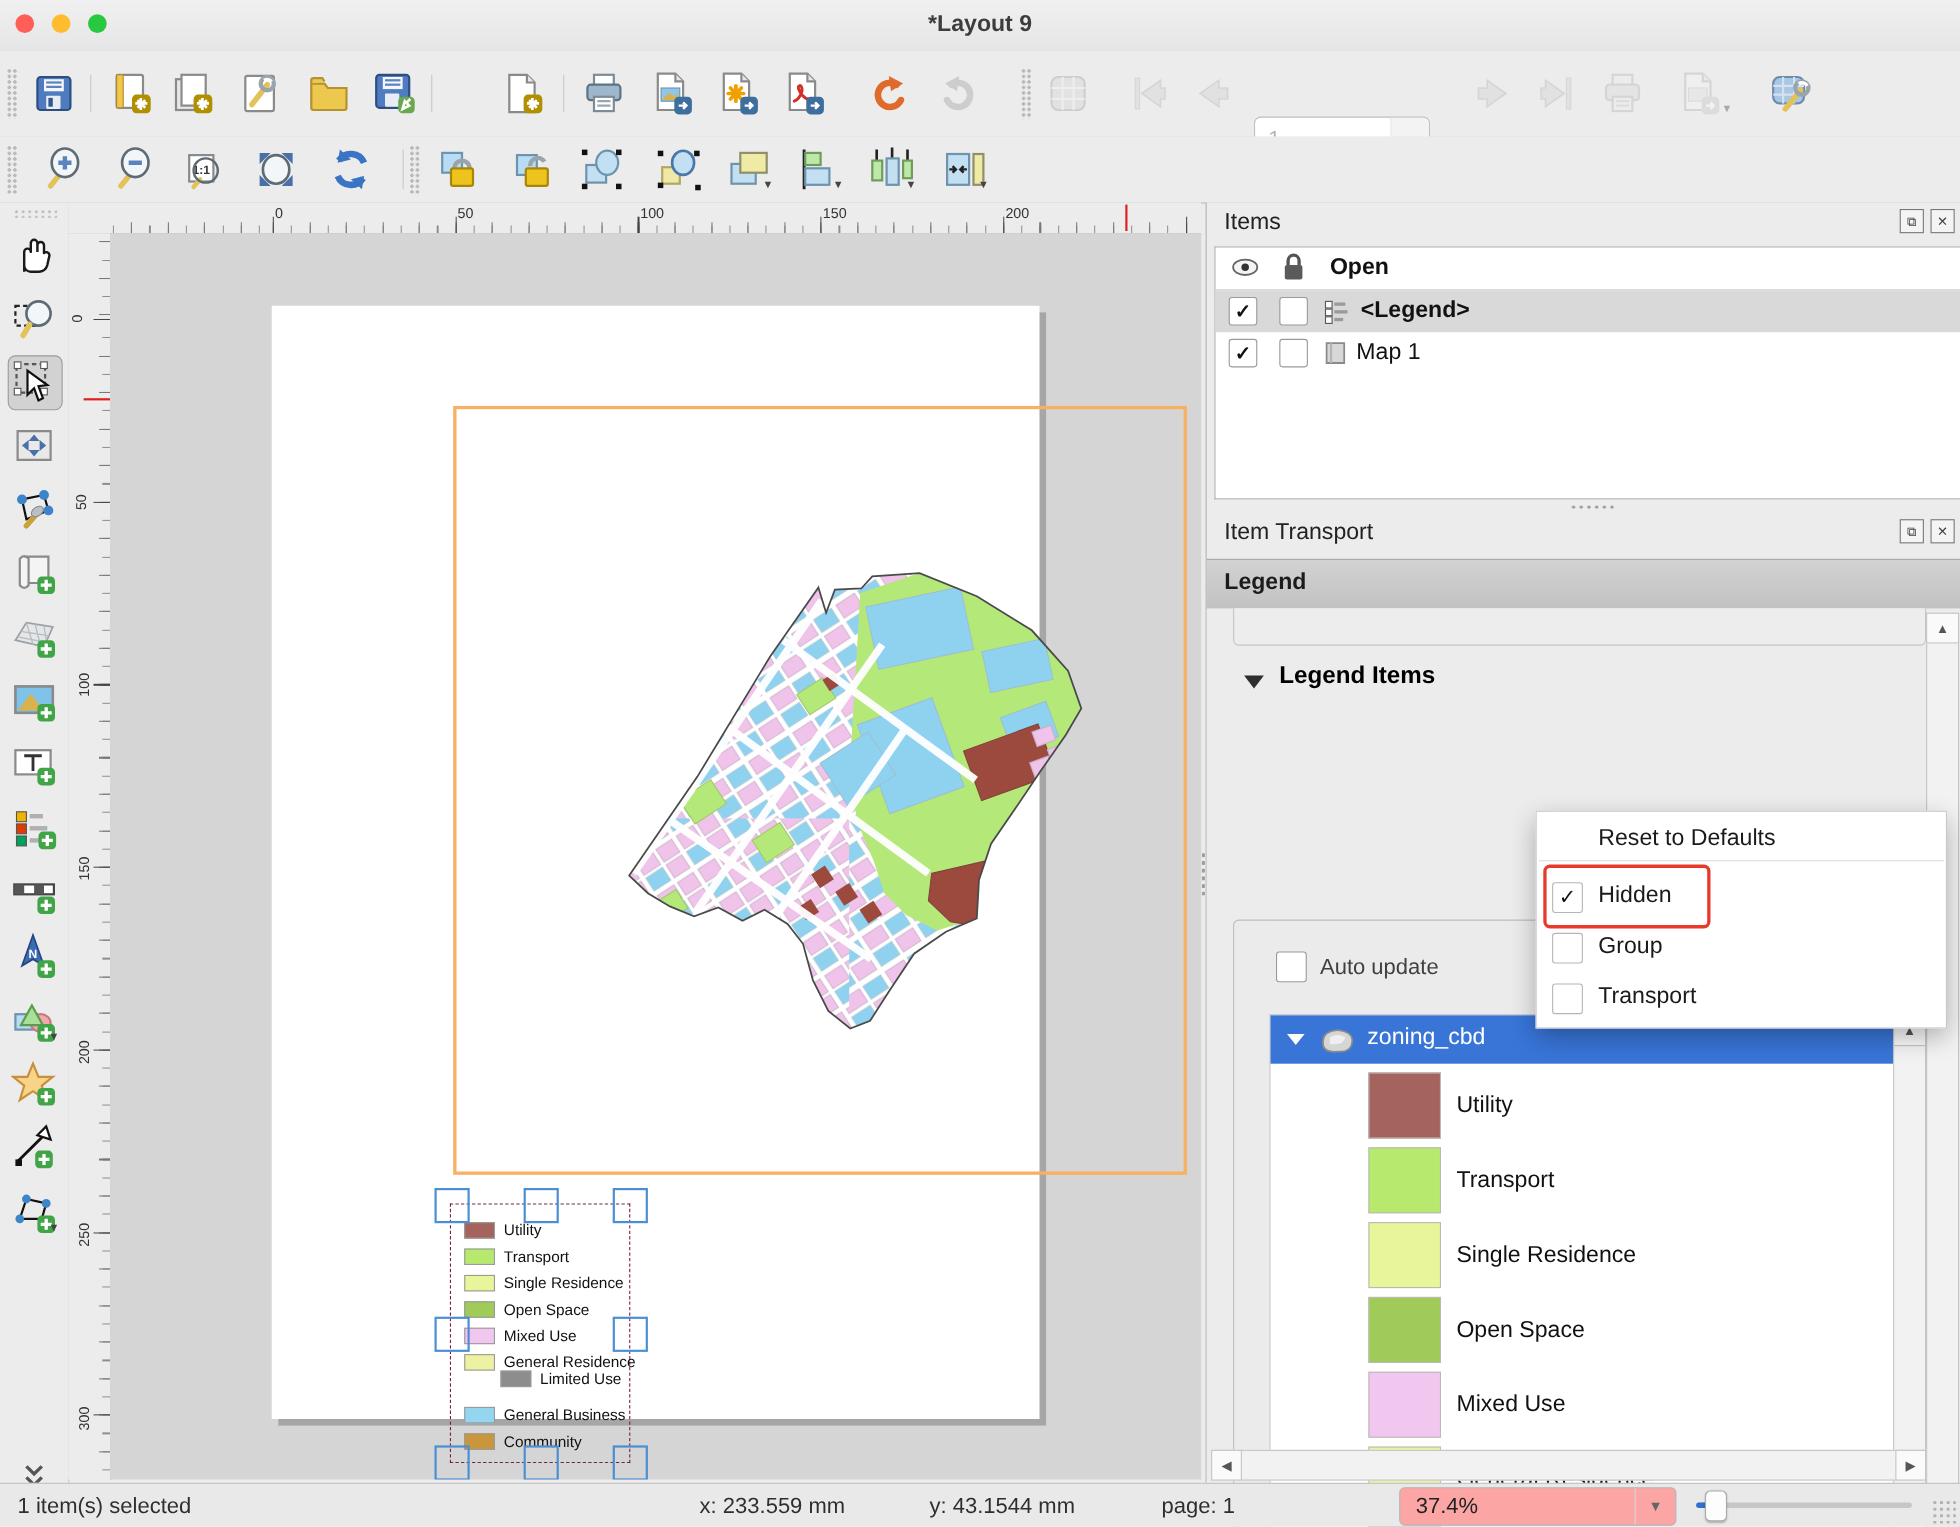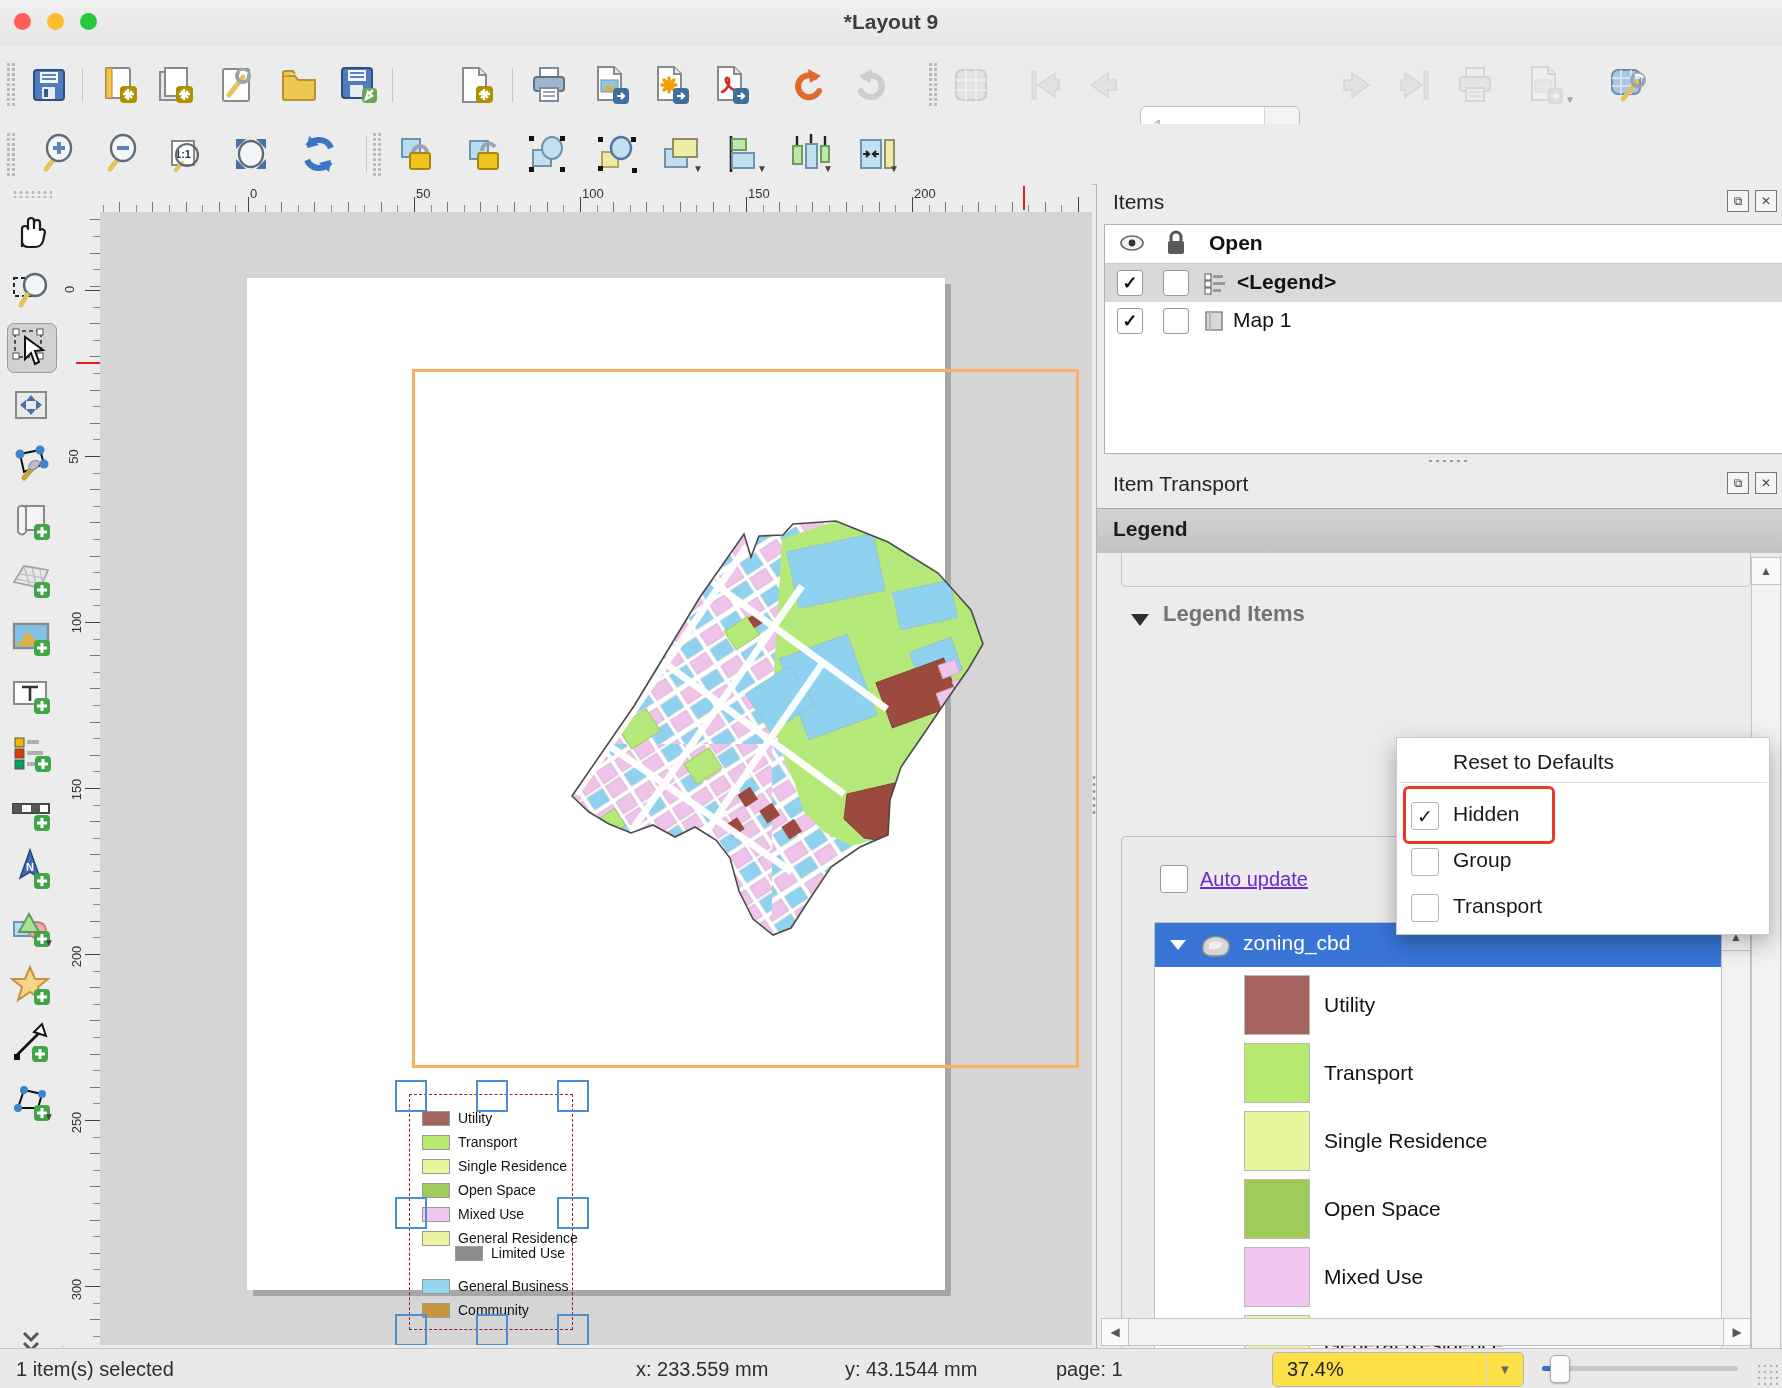--- a/index.html
+++ b/index.html
@@ -110,21 +110,21 @@
     border:1px solid #c9c9c9;box-shadow:0 8px 22px rgba(0,0,0,.3);z-index:50;}
   .menuitem{position:absolute;left:56px;font-size:21px;color:#1a1a1a;white-space:nowrap;}
   .menucb{position:absolute;left:14px;width:26px;height:26px;border:1.5px solid #b5b5b5;border-radius:3px;
     background:#fff;display:flex;align-items:center;justify-content:center;font-size:19px;color:#111;}
   #redbox{position:absolute;left:6px;top:48px;width:146px;height:52px;border:3px solid #e8392a;
     border-radius:6px;z-index:60;}
   
   #statusbar{position:absolute;left:0;top:1348px;width:1782px;height:40px;background:#e9e9e9;
     border-top:1px solid #c2c2c2;}
   .stxt{position:absolute;top:9px;font-size:20px;color:#2e2e2e;white-space:nowrap;}
-  #zoomcombo{position:absolute;left:1272px;top:3px;width:250px;height:33px;background:#fde047;
+  #zoomcombo{position:absolute;left:1272px;top:3px;width:250px;height:33px;background:#fca5a5;
     border:1px solid #b5b5b5;border-radius:5px;}
   #zoomcombo .val{position:absolute;left:14px;top:5px;font-size:20px;color:#222;}
   #zoomcombo .dd{position:absolute;right:0;top:0;width:36px;height:100%;border-left:1px solid #d8d8d8;
     display:flex;align-items:center;justify-content:center;color:#666;font-size:13px;}
   #zslider{position:absolute;left:1542px;top:17px;width:196px;height:5px;background:#c7c7c7;border-radius:3px;}
   #zslider .fill{position:absolute;left:0;top:0;width:12px;height:5px;background:#2f6fd0;border-radius:3px;}
   #zslider .knob{position:absolute;left:8px;top:-11px;width:18px;height:26px;background:#fdfdfd;
     border:1px solid #ababab;border-radius:5px;box-shadow:0 1px 2px rgba(0,0,0,.25);}
   #resizegrip{position:absolute;right:4px;bottom:4px;width:22px;height:22px;
     background-image:radial-gradient(#b0b0b0 1.4px,transparent 1.6px);background-size:6px 6px;}
@@ -762,25 +762,25 @@
 
     <div id="legendbar">
       <span style="position:absolute;left:16px;top:8px;font-size:21px;font-weight:bold;color:#1c1c1c;">Legend</span>
     </div>
 
     <div id="scrollarea">
       <div id="prevgroup"></div>
       <svg style="position:absolute;left:32px;top:58px;" width="22" height="18" viewBox="0 0 22 18">
           <path d="M2 3 L20 3 L11 15 Z" fill="#2e2e2e"></path>
         </svg>
-      <span style="position:absolute;left:66px;top:48px;font-size:22px;font-weight:bold;color:#737373;">Legend Items</span>
+      <span style="position:absolute;left:66px;top:48px;font-size:22px;font-weight:bold;color:#000000;">Legend Items</span>
 
       <div id="groupbox">
         <span class="cb" style="left:38px;top:28px;width:26px;height:26px;"></span>
-        <span style="position:absolute;left:78px;top:31px;font-size:20px;color:#6d28d9;text-decoration:underline;">Auto update</span>
+        <span style="position:absolute;left:78px;top:31px;font-size:20px;color:#404040;">Auto update</span>
         <div id="updateall">
             <span>Update All</span>
           </div>
 
         <div id="tree">
           <div id="zoningrow">
             <svg style="position:absolute;left:14px;top:15px;" width="18" height="14" viewBox="0 0 18 14">
                 <path d="M1 2 L17 2 L9 12 Z" fill="#fff"></path>
               </svg>
             <svg style="position:absolute;left:44px;top:8px;" width="34" height="28" viewBox="0 0 34 28">

